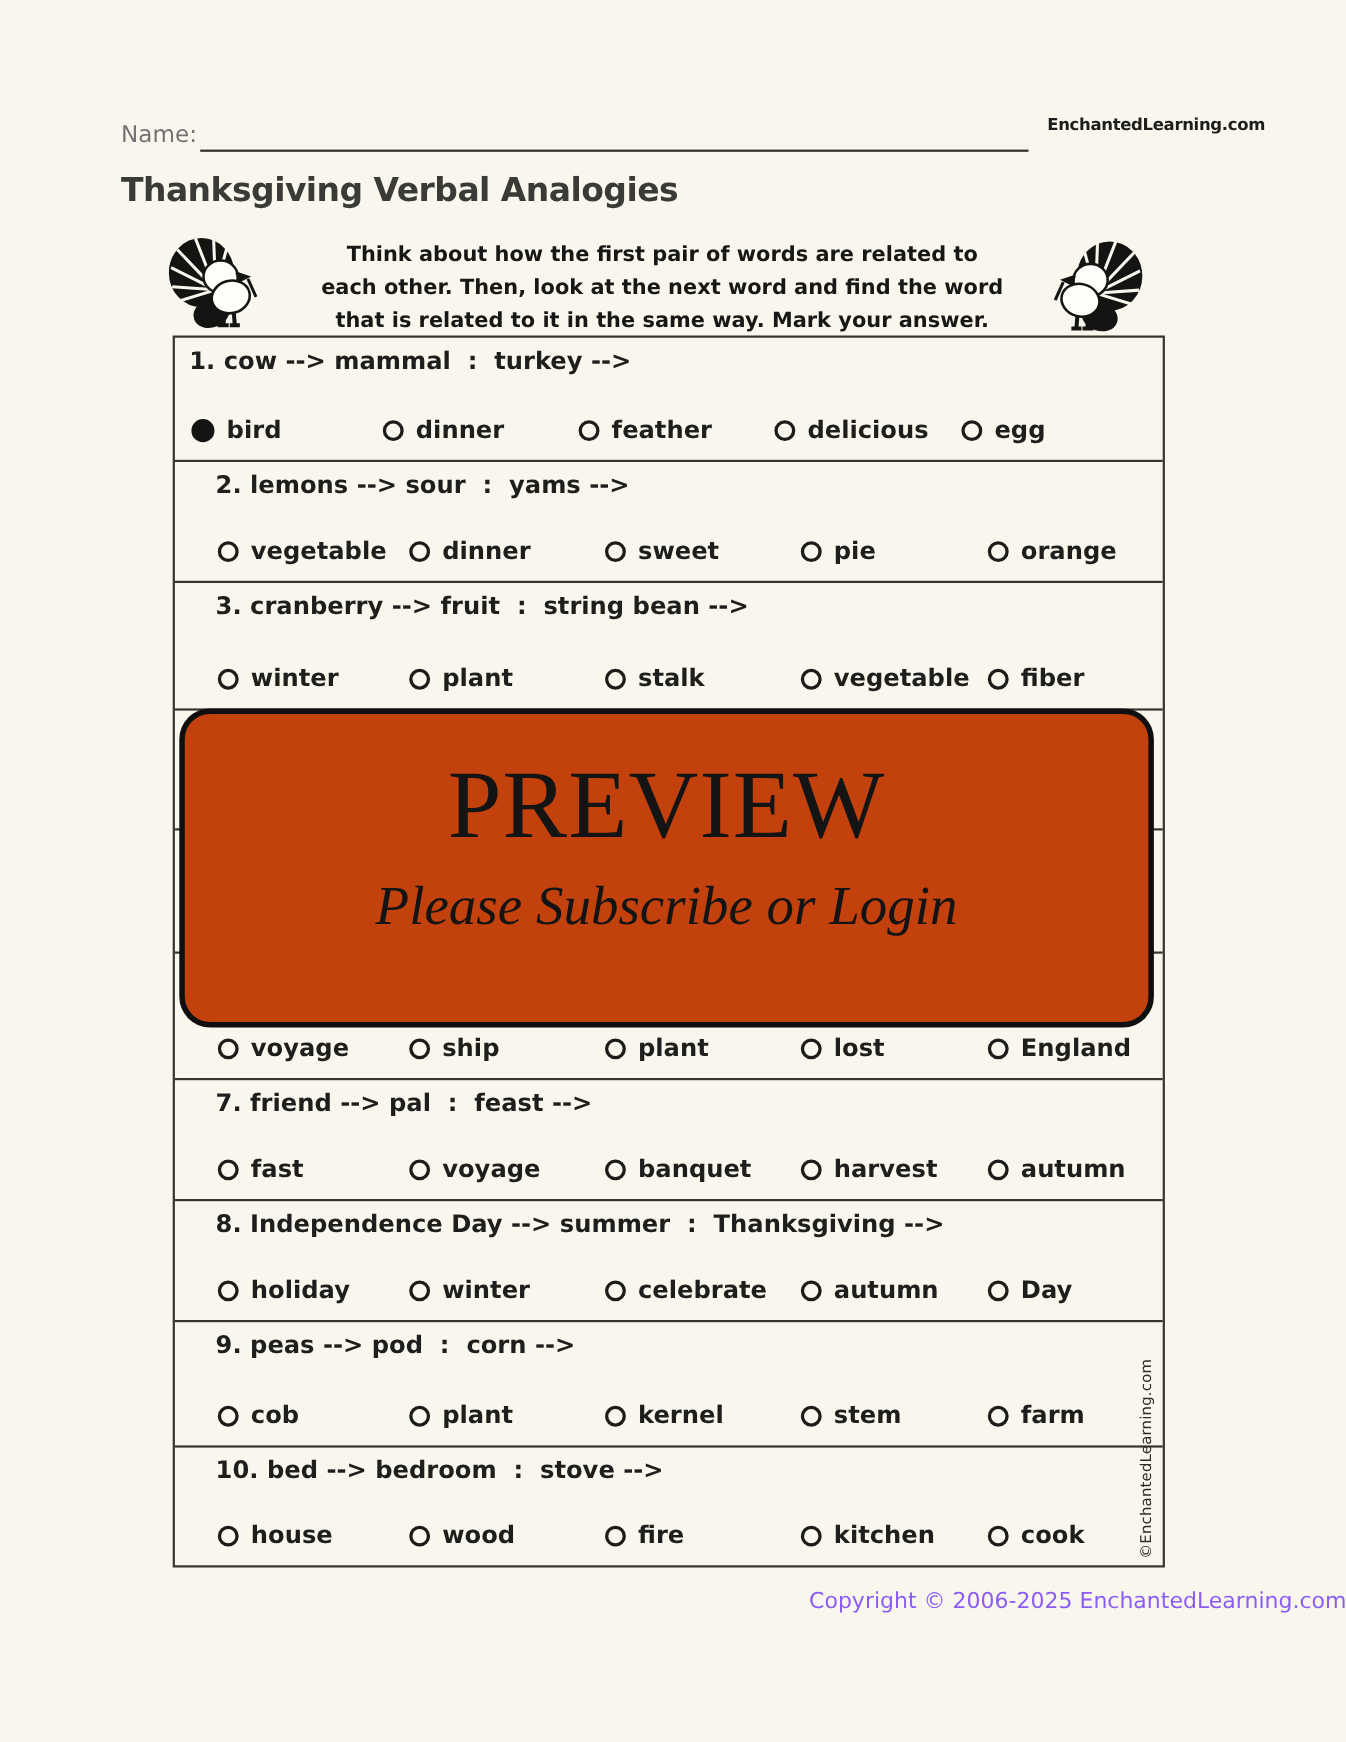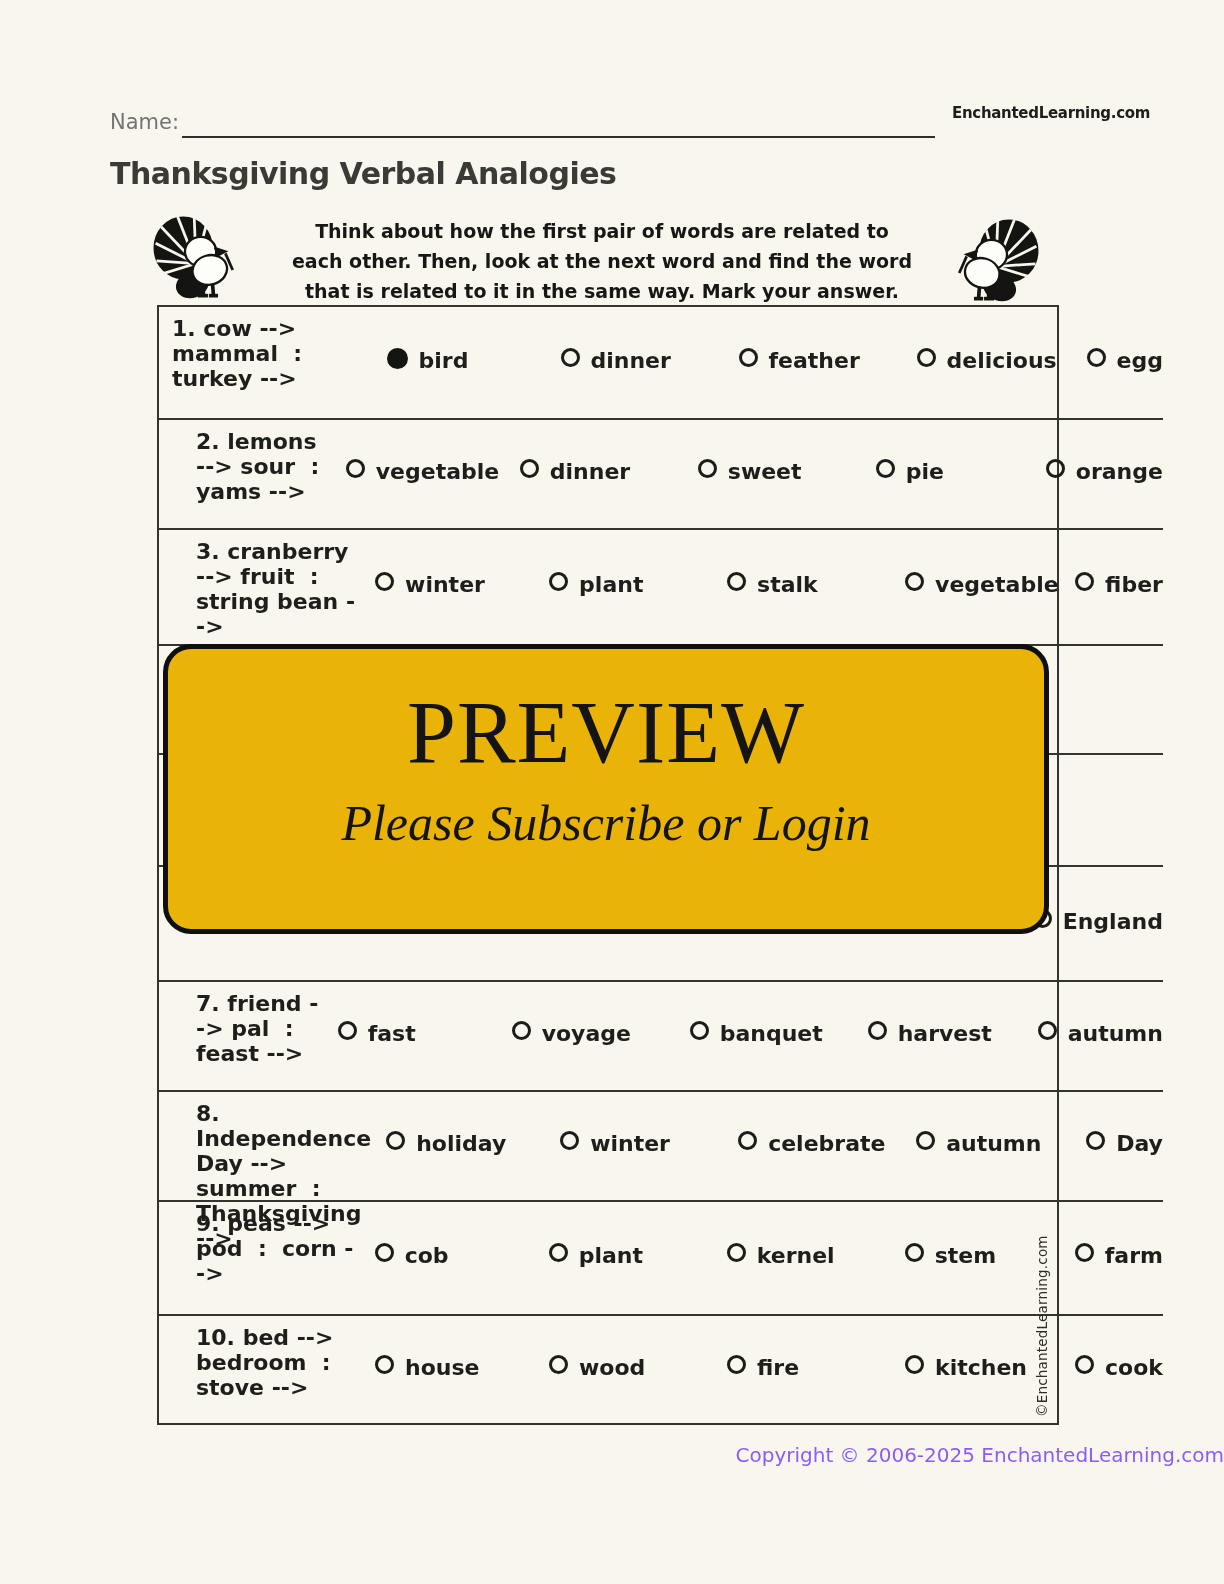--- a/index.html
+++ b/index.html
@@ -23,37 +23,37 @@
   .turkey { position:absolute; width:92px; height:90px; }
   .turkey-left  { left:150px; top:213px; }
   .turkey-right { left:950px; top:216px; transform:scaleX(-1); }
   
   .qtable {
     position:absolute; left:157px; top:305px; width:902px; height:1120px;
     border:2px solid #36342e;
     display:grid;
     grid-template-rows:111px 110px 116px 109px 112px 115px 110px 110px 114px auto;
   }
-  .qrow { position:relative; display:flex; justify-content:space-between;
+  .qrow { position:relative; display:flex; flex-direction:column; justify-content:space-between;
           padding:9px 0 14px 0; }
   .qrow + .qrow { border-top:2px solid #36342e;padding-left:24px; }
   .qprompt { padding-left:13px; font-size:22px; font-weight:bold; color:#1e1e1c;
              white-space:pre-wrap; }
   .qoptions { display:flex; align-items:center; padding-left:15px; font-size:22px;
               font-weight:bold; color:#1e1e1c; }
-  .opt { display:flex; align-items:flex-start; }
+  .opt { display:flex; align-items:center; }
   .opt:nth-child(1){ width:174px; } .opt:nth-child(2){ width:178px; }
   .opt:nth-child(3){ width:178px; } .opt:nth-child(4){ width:170px; }
   .radio { flex:none; width:19px; height:19px; border:3px solid #1c1c1a; border-radius:50%;
            margin-right:11px; background:transparent; }
   .radio.selected { background:#141412; border-color:#141412; width:21px; height:21px; }
   
   .preview-box {
     position:absolute; left:163px; top:644px; width:886px; height:290px;
-    background:#eab308; border:5px solid #0f0f0f; border-radius:28px;
+    background:#c2410c; border:5px solid #0f0f0f; border-radius:28px;
     display:flex; flex-direction:column; align-items:center; padding-top:36px;
   }
   .preview-title { font-family:"Liberation Serif", serif; font-size:88px; line-height:1.1;
                    color:#141414; letter-spacing:1px; }
   .preview-sub   { font-family:"Liberation Serif", serif; font-style:italic; font-size:50px;
                    margin-top:12px; color:#141414; }
   
   .side-copyright {
     position:absolute; left:1034px; top:1417px; width:186px;
     transform:rotate(-90deg); transform-origin:0 0;

